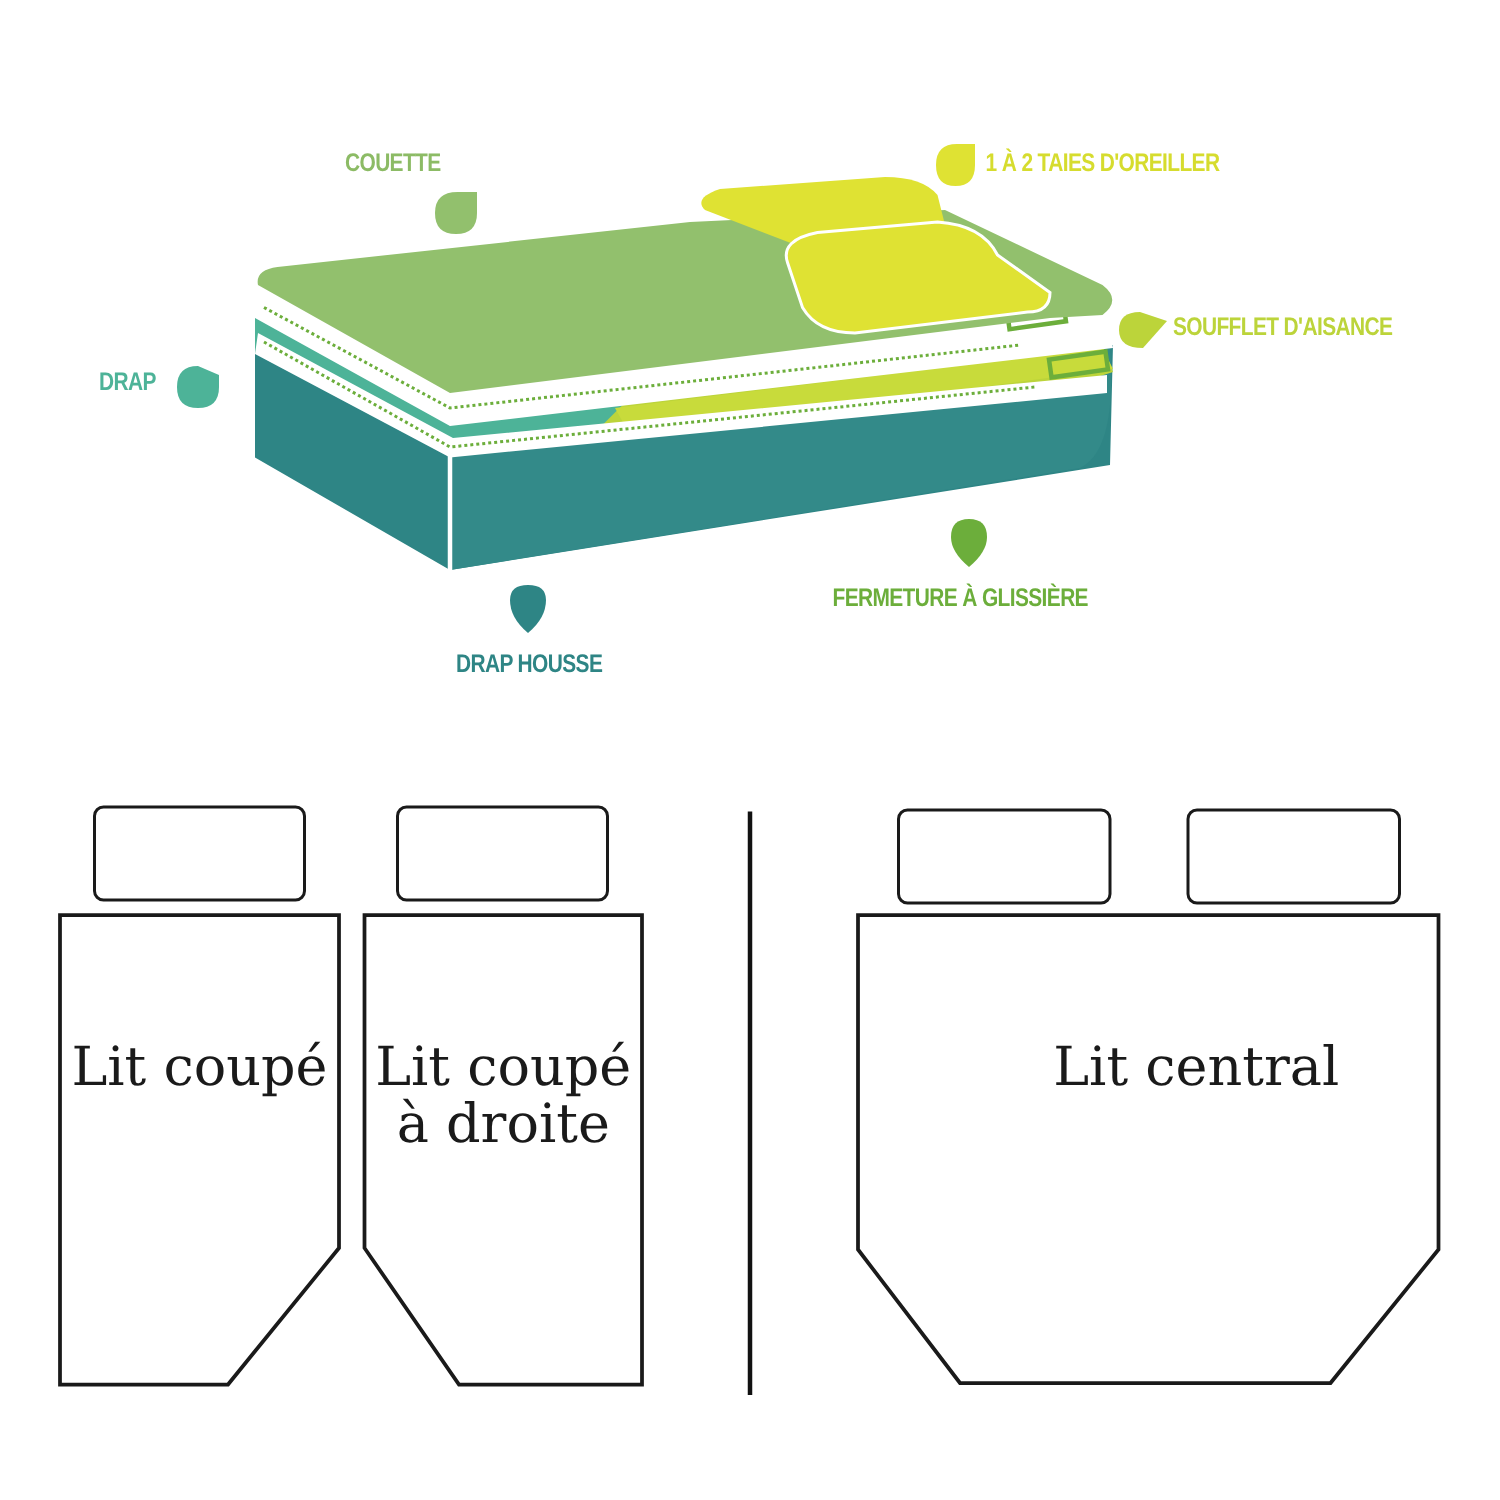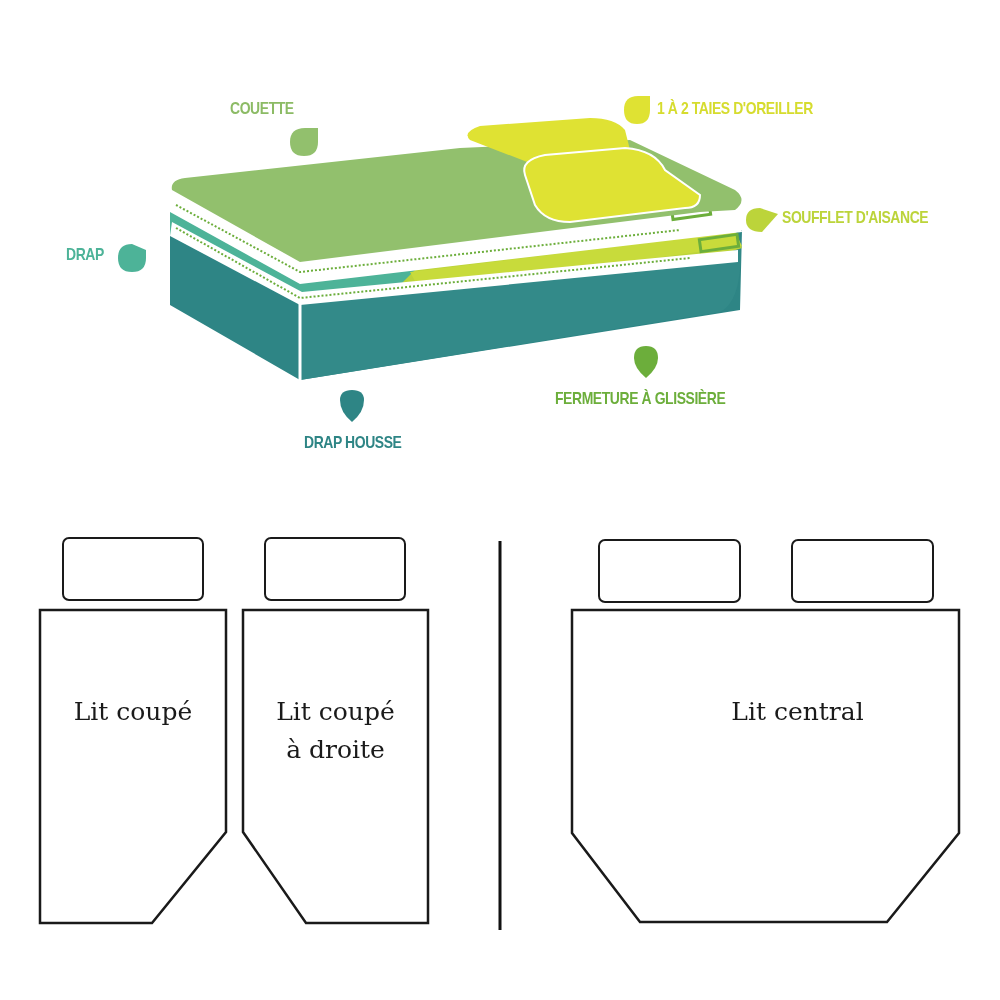--- a/index.html
+++ b/index.html
@@ -10,21 +10,21 @@
       font-weight: bold;
       font-size: 17px;
       letter-spacing: -0.5px;
       transform: scaleX(0.82);
       transform-origin: left center;
       white-space: nowrap;
     }
     .bed-text {
       position: absolute;
       font-family: "DejaVu Serif", serif;
-      font-size: 25px;
+      font-size: 36px;
       color: #1a1a1a;
       text-align: center;
       line-height: 38px;
     }
     svg { position: absolute; left: 0; top: 0; }
   </style>
 </head>
 <body>
 
 <svg width="1000" height="1000">

